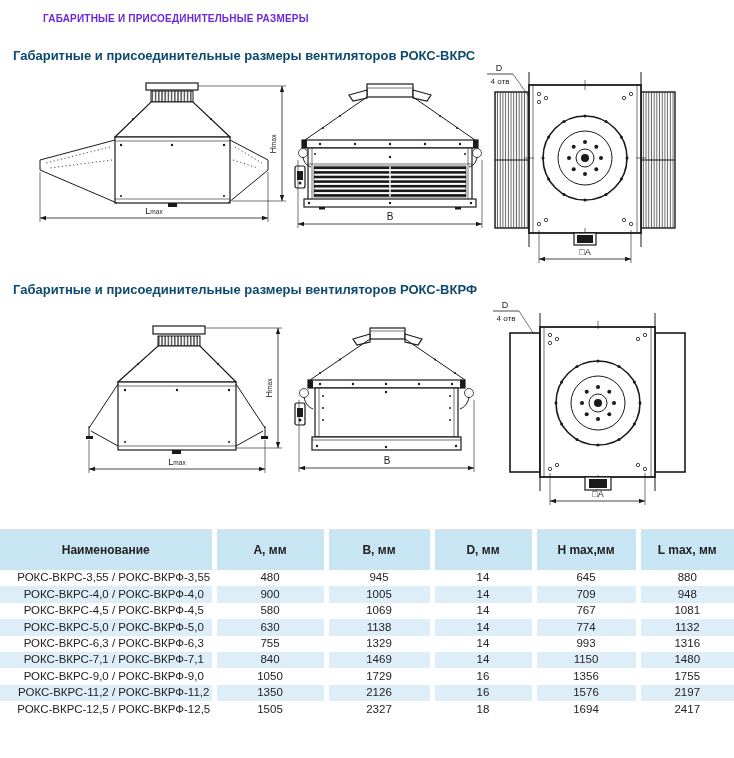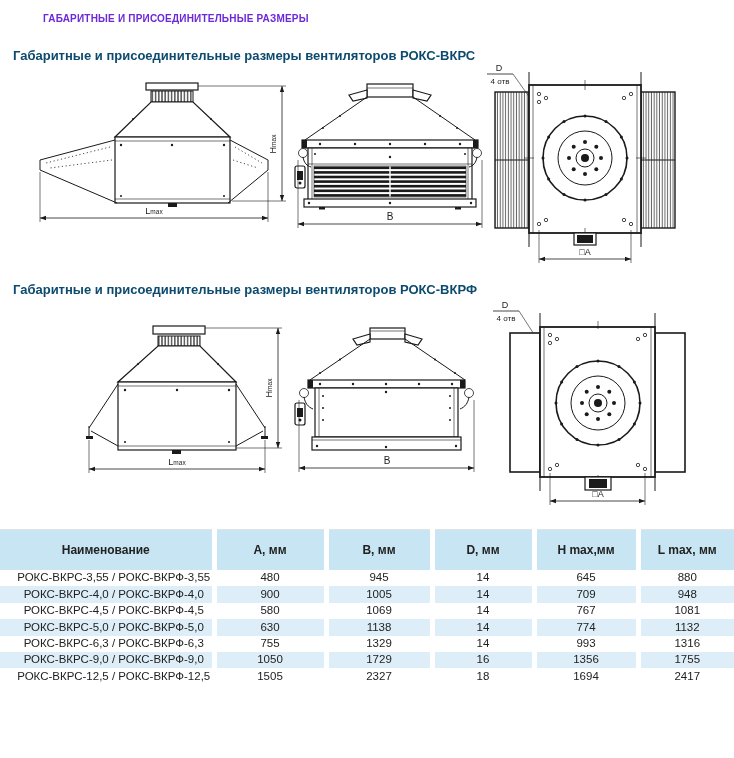--- a/index.html
+++ b/index.html
@@ -436,28 +436,44 @@
     </tr>
     <tr>
       <td class="name">РОКС-ВКРС-6,3 / РОКС-ВКРФ-6,3</td>
       <td>755</td>
       <td>1329</td>
       <td>14</td>
       <td>993</td>
       <td>1316</td>
     </tr>
     <tr>
+      <td class="name">РОКС-ВКРС-7,1 / РОКС-ВКРФ-7,1</td>
+      <td>840</td>
+      <td>1469</td>
+      <td>14</td>
+      <td>1150</td>
+      <td>1480</td>
+    </tr>
+    <tr>
       <td class="name">РОКС-ВКРС-9,0 / РОКС-ВКРФ-9,0</td>
       <td>1050</td>
       <td>1729</td>
       <td>16</td>
       <td>1356</td>
       <td>1755</td>
     </tr>
     <tr>
+      <td class="name">РОКС-ВКРС-11,2 / РОКС-ВКРФ-11,2</td>
+      <td>1350</td>
+      <td>2126</td>
+      <td>16</td>
+      <td>1576</td>
+      <td>2197</td>
+    </tr>
+    <tr>
       <td class="name">РОКС-ВКРС-12,5 / РОКС-ВКРФ-12,5</td>
       <td>1505</td>
       <td>2327</td>
       <td>18</td>
       <td>1694</td>
       <td>2417</td>
     </tr>
   </tbody>
 </table>
 

